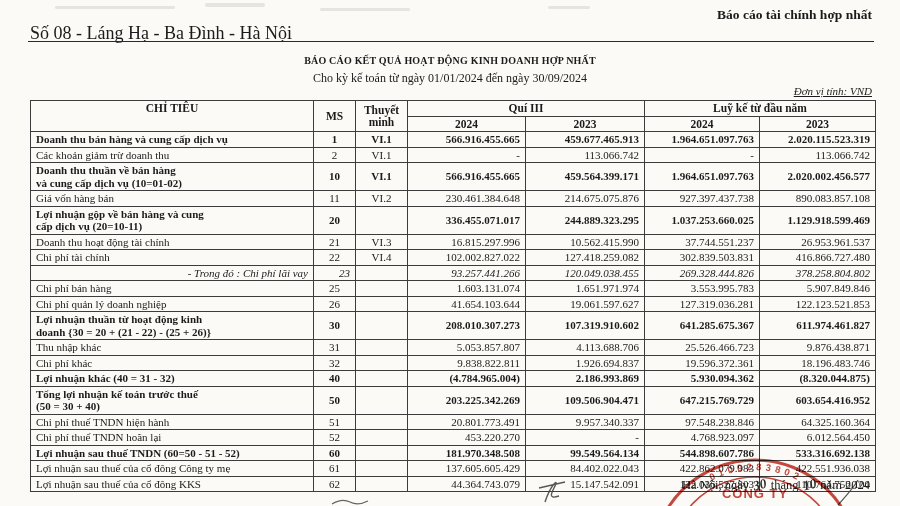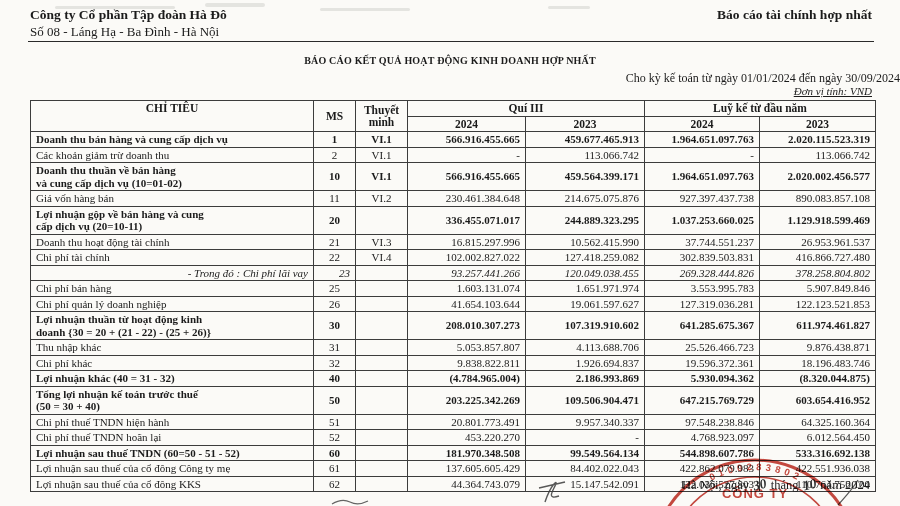--- a/index.html
+++ b/index.html
@@ -6,29 +6,29 @@
   .page {
     position:relative; width:900px; height:506px; overflow:hidden;
     background:#fbfaf7; color:#1b1b1b;
     font-family:"Liberation Serif","DejaVu Serif",serif;
   }
   
   .streak { position:absolute; background:#dcdcd8; border-radius:2px; opacity:.75; }
 
   .hdr-left { position:absolute; left:30px; top:7px; }
   .company  { font-weight:bold; font-size:13.5px; }
-  .address  { font-size:13px; margin-top:1px; }
+  .address  { font-size:18px; margin-top:16px; }
   .hdr-right{ position:absolute; right:28px; top:7px; text-align:right;margin-left:13px; }
   .rpt-type { font-weight:bold; font-size:13.5px; }
   .rpt-period{ font-size:12.5px; margin-top:1px; }
   .hr-line  { position:absolute; left:28px; right:26px; top:41px; border-top:1.5px solid #2a2a2a; }
 
   .title    { position:absolute; left:0; top:55px; width:100%; text-align:center;
               font-weight:bold; font-size:10px; letter-spacing:.2px; }
-  .subtitle { position:absolute; left:0; top:71px; width:100%; text-align:right; font-size:12px; }
+  .subtitle { position:absolute; left:0; top:71px; width:100%; text-align:center; font-size:12px; }
   .unit     { position:absolute; right:28px; top:85px; font-style:italic; font-size:11px;text-decoration:underline; }
 
   table.report { position:absolute; left:30px; top:100px; width:845px;
                  border-collapse:collapse; table-layout:fixed; font-size:11px;border-radius:9px; }
   .report th, .report td { border:1px solid #3c3c3c; padding:1px 5px;
                  line-height:12.5px; vertical-align:middle; overflow:hidden; }
   .report thead th { font-weight:bold; font-size:11.5px; text-align:center; }
   th.h-label { text-align:left; vertical-align:top; }
   .c-label { text-align:left; white-space:nowrap; }
   .c-ms, .c-note { text-align:center; }
@@ -49,21 +49,20 @@
 <body>
 
 <div class="page">
 
   <div class="streak" style="left:55px;top:6px;width:120px;height:3px;"></div>
   <div class="streak" style="left:205px;top:3px;width:60px;height:4px;"></div>
   <div class="streak" style="left:320px;top:8px;width:90px;height:3px;"></div>
   <div class="streak" style="left:548px;top:6px;width:42px;height:3px;"></div>
 
   <div class="hdr-left">
-    <div class="company">Công ty Cổ phần Tập đoàn Hà Đô</div>
     <div class="address">Số 08 - Láng Hạ - Ba Đình - Hà Nội</div>
   </div>
   <div class="hdr-right">
     <div class="rpt-type">Báo cáo tài chính hợp nhất</div>
   </div>
   <div class="hr-line"></div>
 
   <div class="title">BÁO CÁO KẾT QUẢ HOẠT ĐỘNG KINH DOANH HỢP NHẤT</div>
   <div class="subtitle">Cho kỳ kế toán từ ngày 01/01/2024 đến ngày 30/09/2024</div>
   <div class="unit">Đơn vị tính: VND</div>

